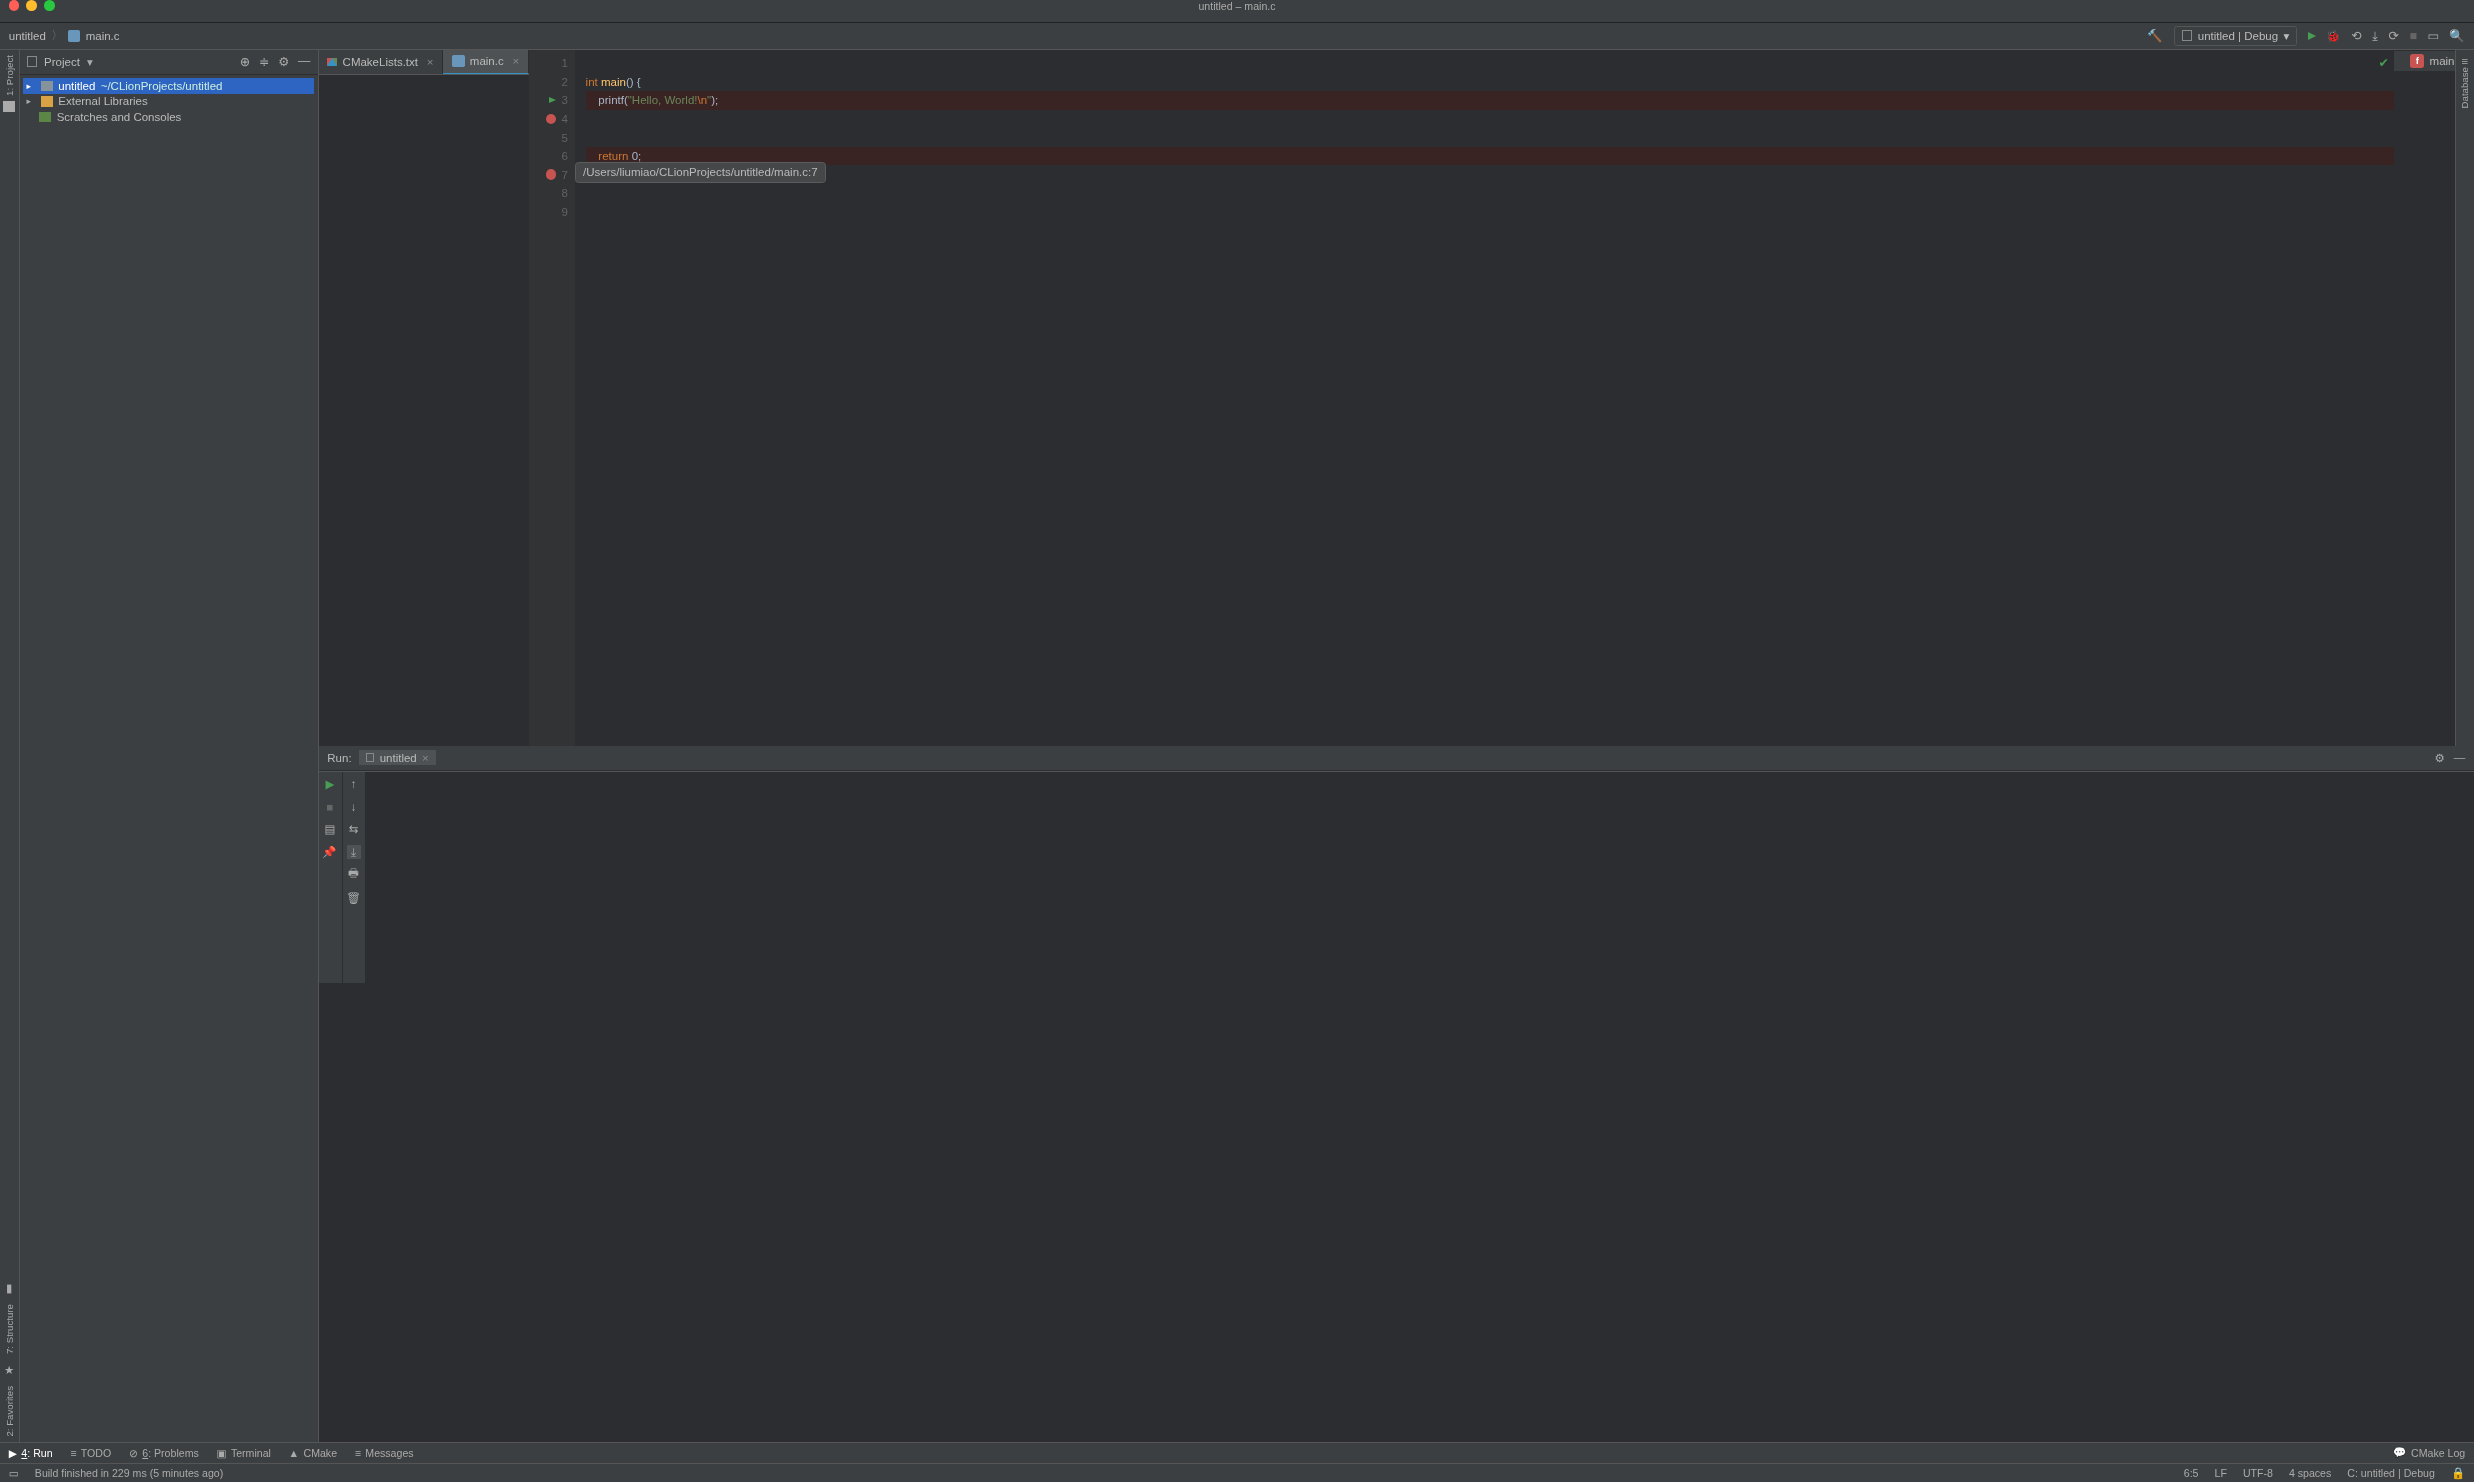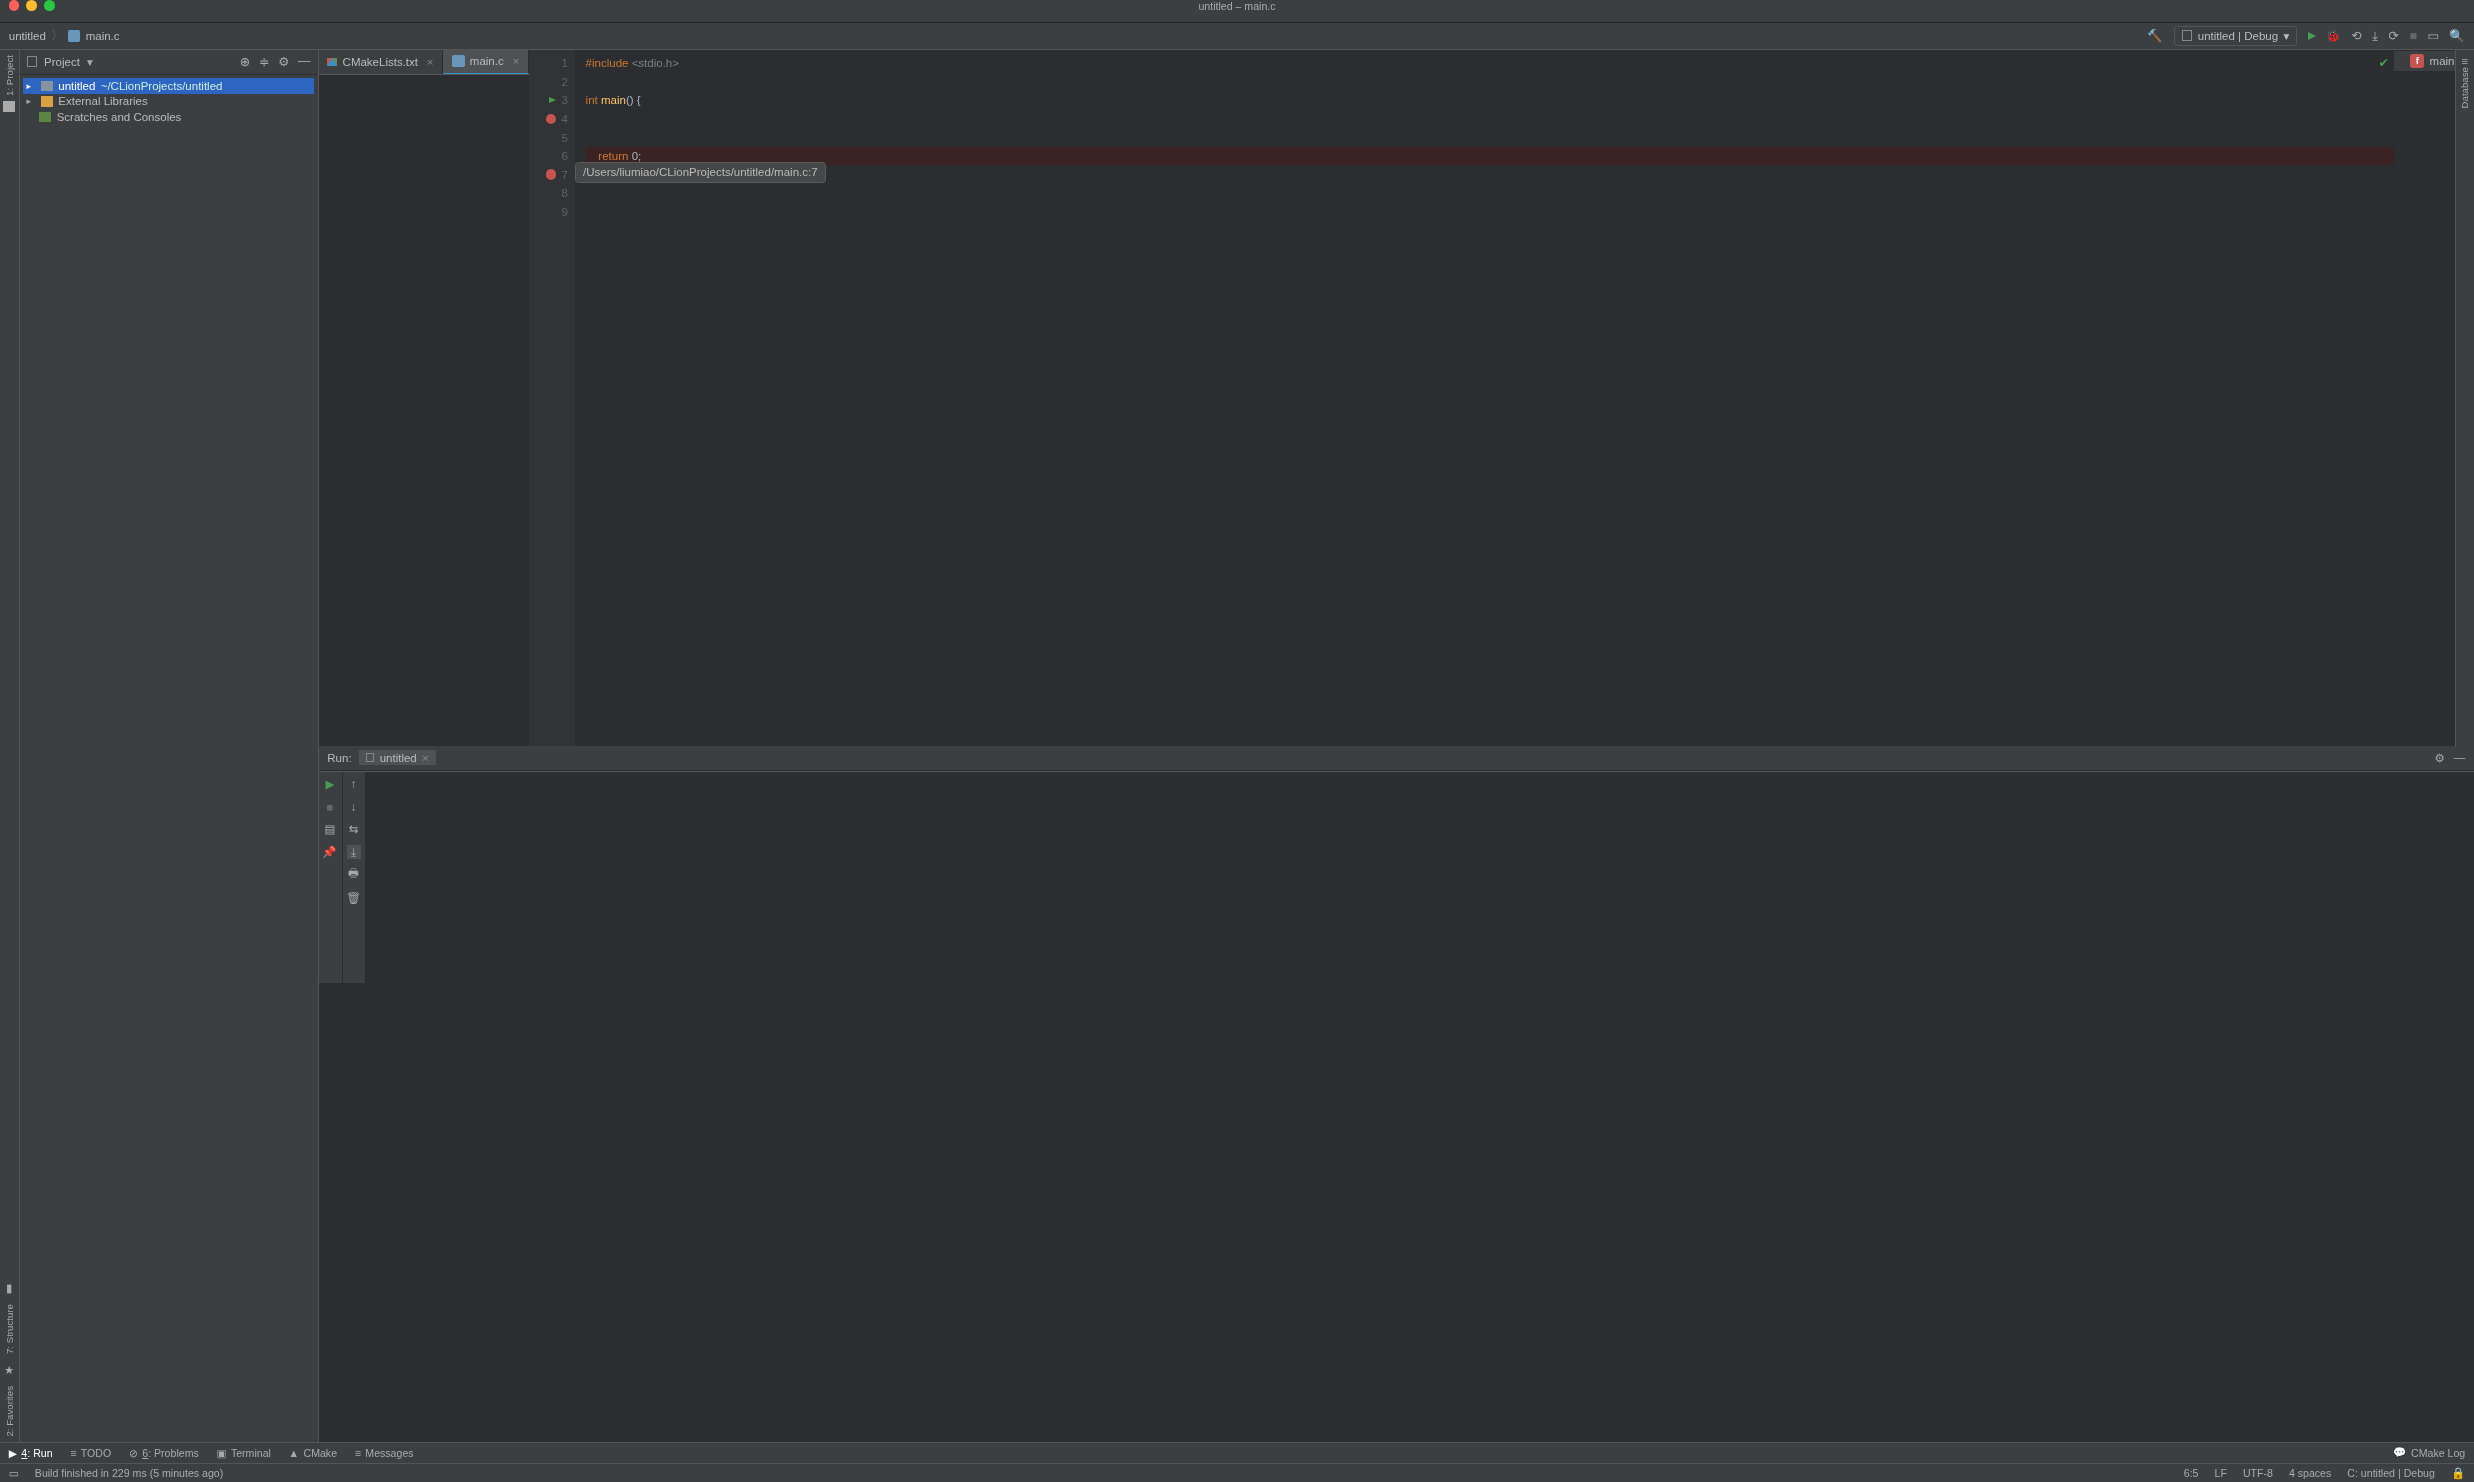--- a/index.html
+++ b/index.html
@@ -211,23 +211,23 @@
                 </div>
                 <div class="gutter-line">
                   <span>8</span>
                 </div>
                 <div class="gutter-line">
                   <span>9</span>
                 </div>
               </div>
             <div class="code" id="code">
 
-              <div class="code-line"><span class="tok-kw">#include </span><span class="tok-inc">&lt;stdio.h&gt;</span></div>
                 <div class="code-line"></div>
                 <div class="code-line"><span class="tok-kw">int </span><span class="tok-fn">main</span><span class="tok-id">() {</span></div>
+                <div class="code-line bp-line"><span class="tok-id">    printf(</span><span class="tok-str">"Hello, World!</span><span class="tok-esc">\n</span><span class="tok-str">"</span><span class="tok-id">);</span></div>
                 <div class="code-line"></div>
                 <div class="code-line"></div>
                 <div class="code-line bp-line"><span class="tok-kw">    return </span><span class="tok-id">0;</span></div>
                 <div class="code-line"><span class="tok-id">}</span></div>
                 <div class="code-line"></div>
             <div class="tooltip">/Users/liumiao/CLionProjects/untitled/main.c:7</div>
                 <div class="check">✔</div>
               </div>
           </div>
           <div class="breadcrumb-bar">

